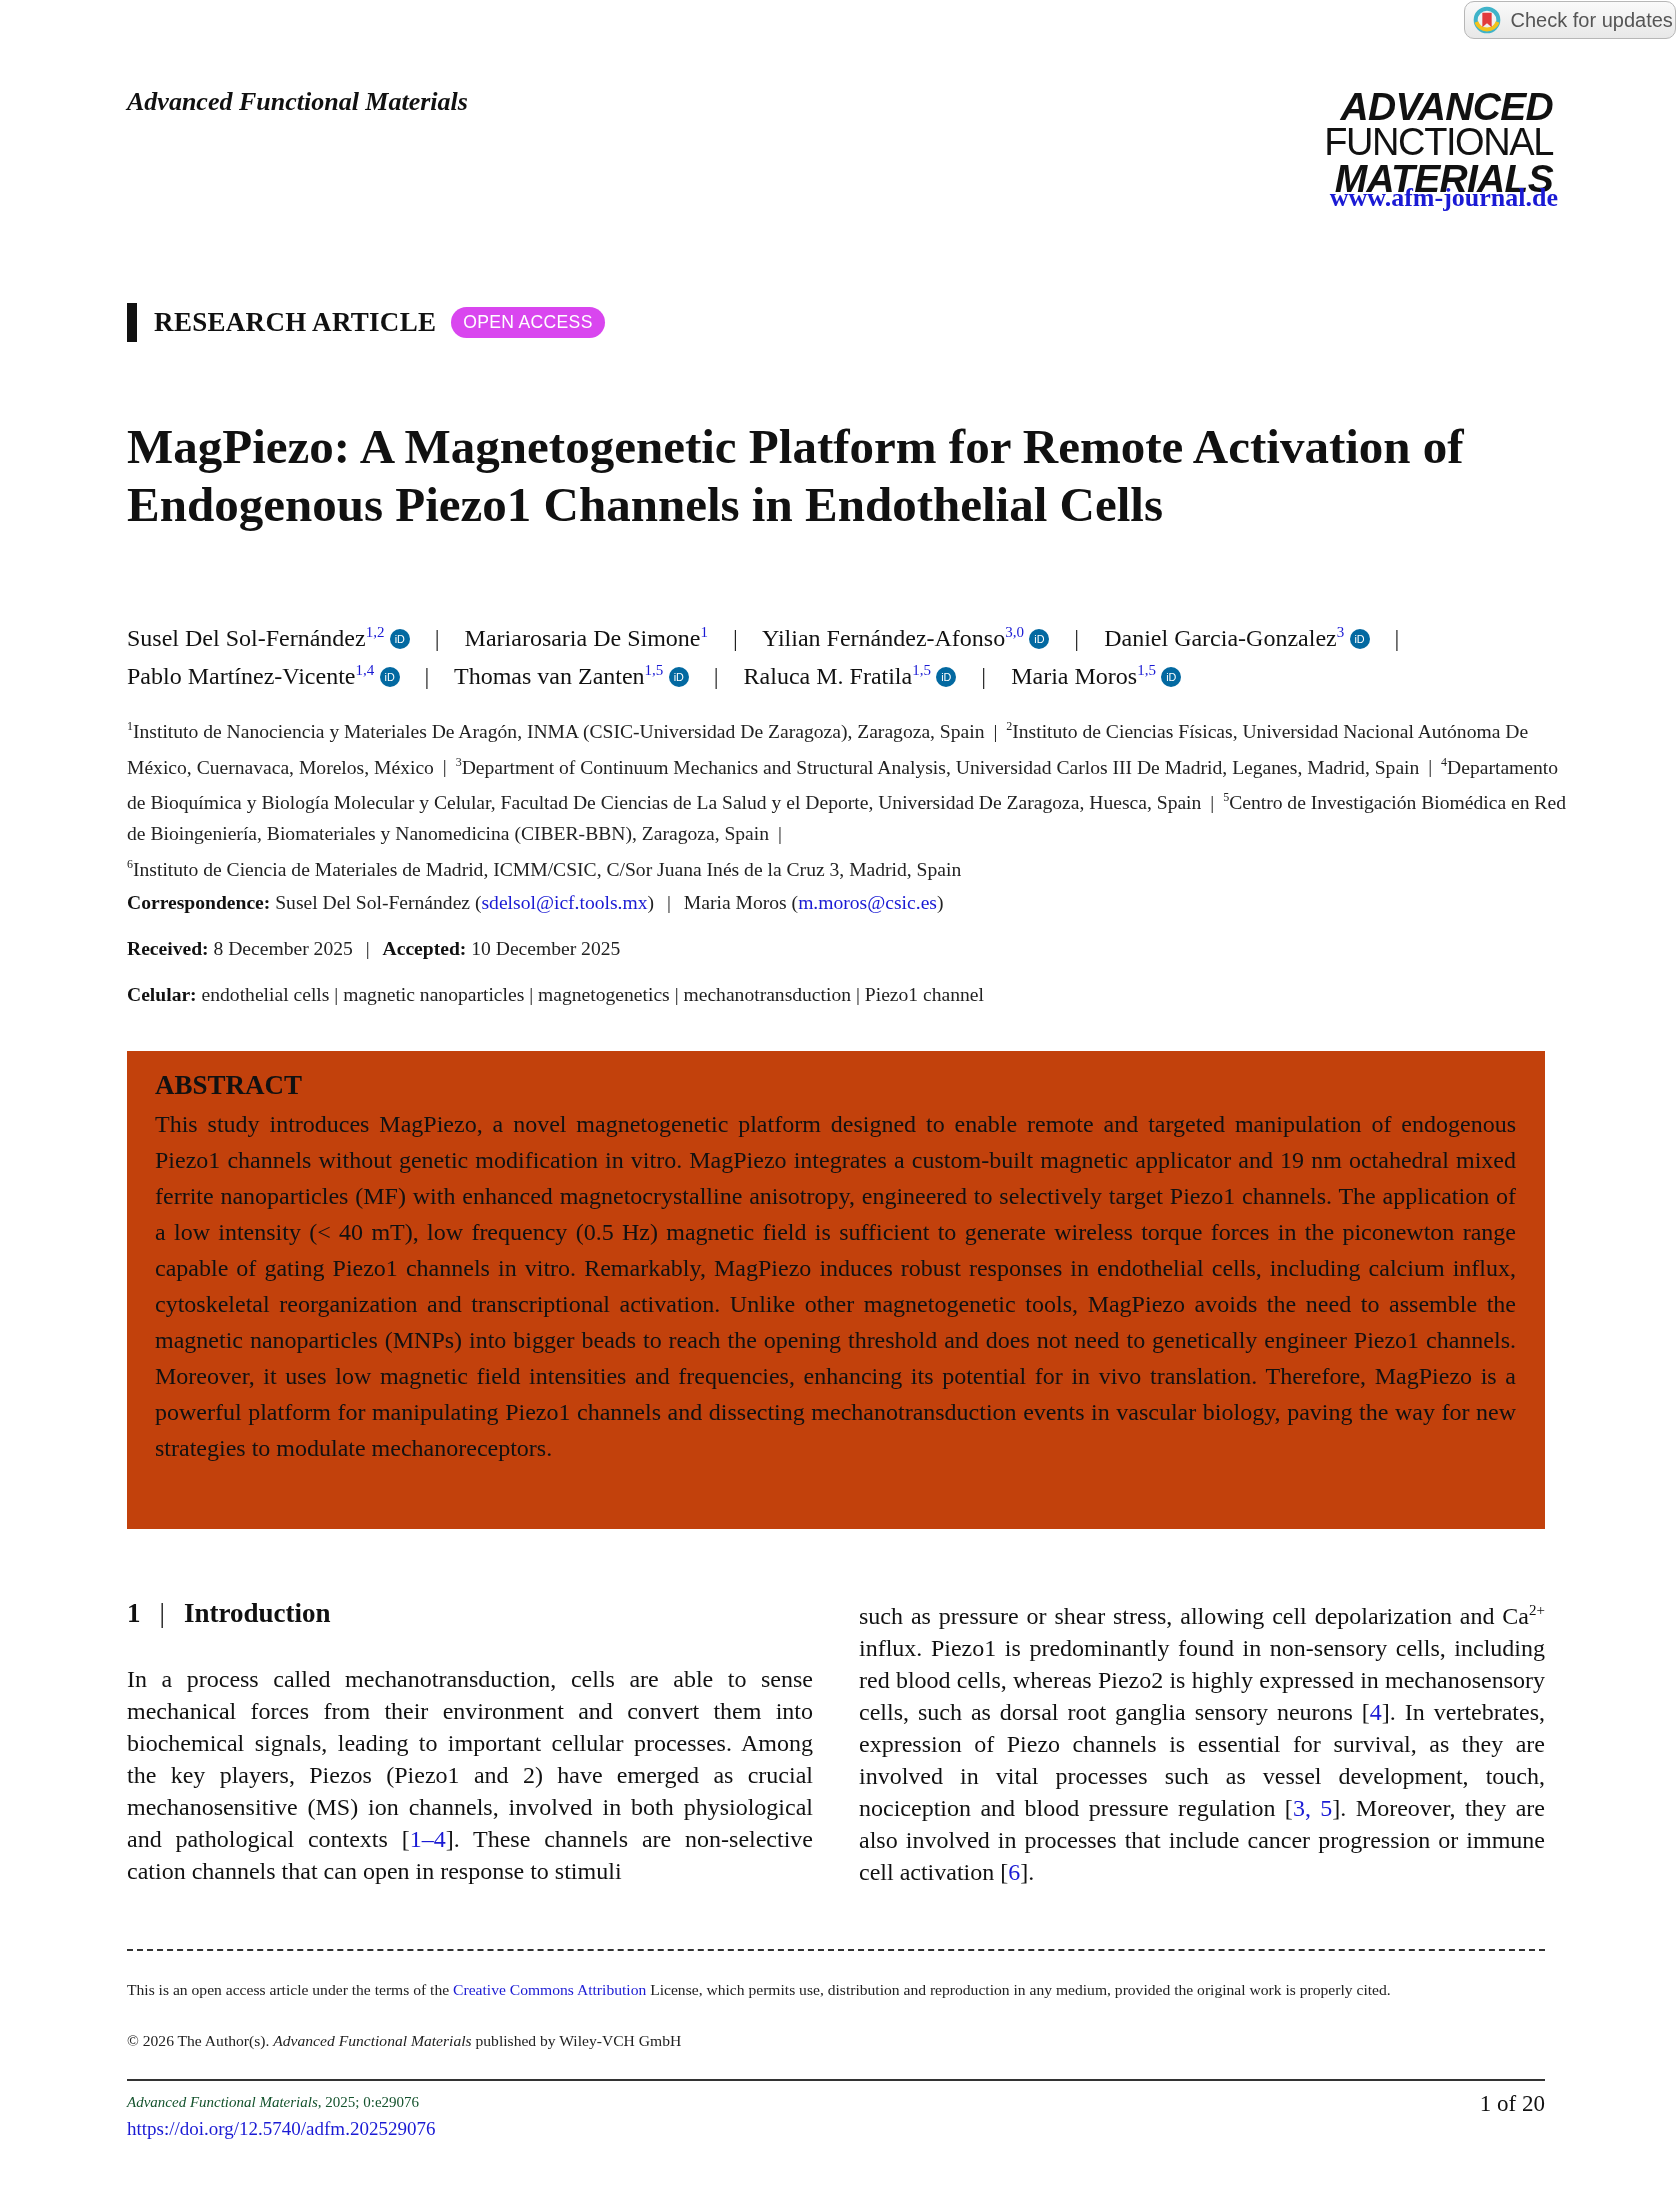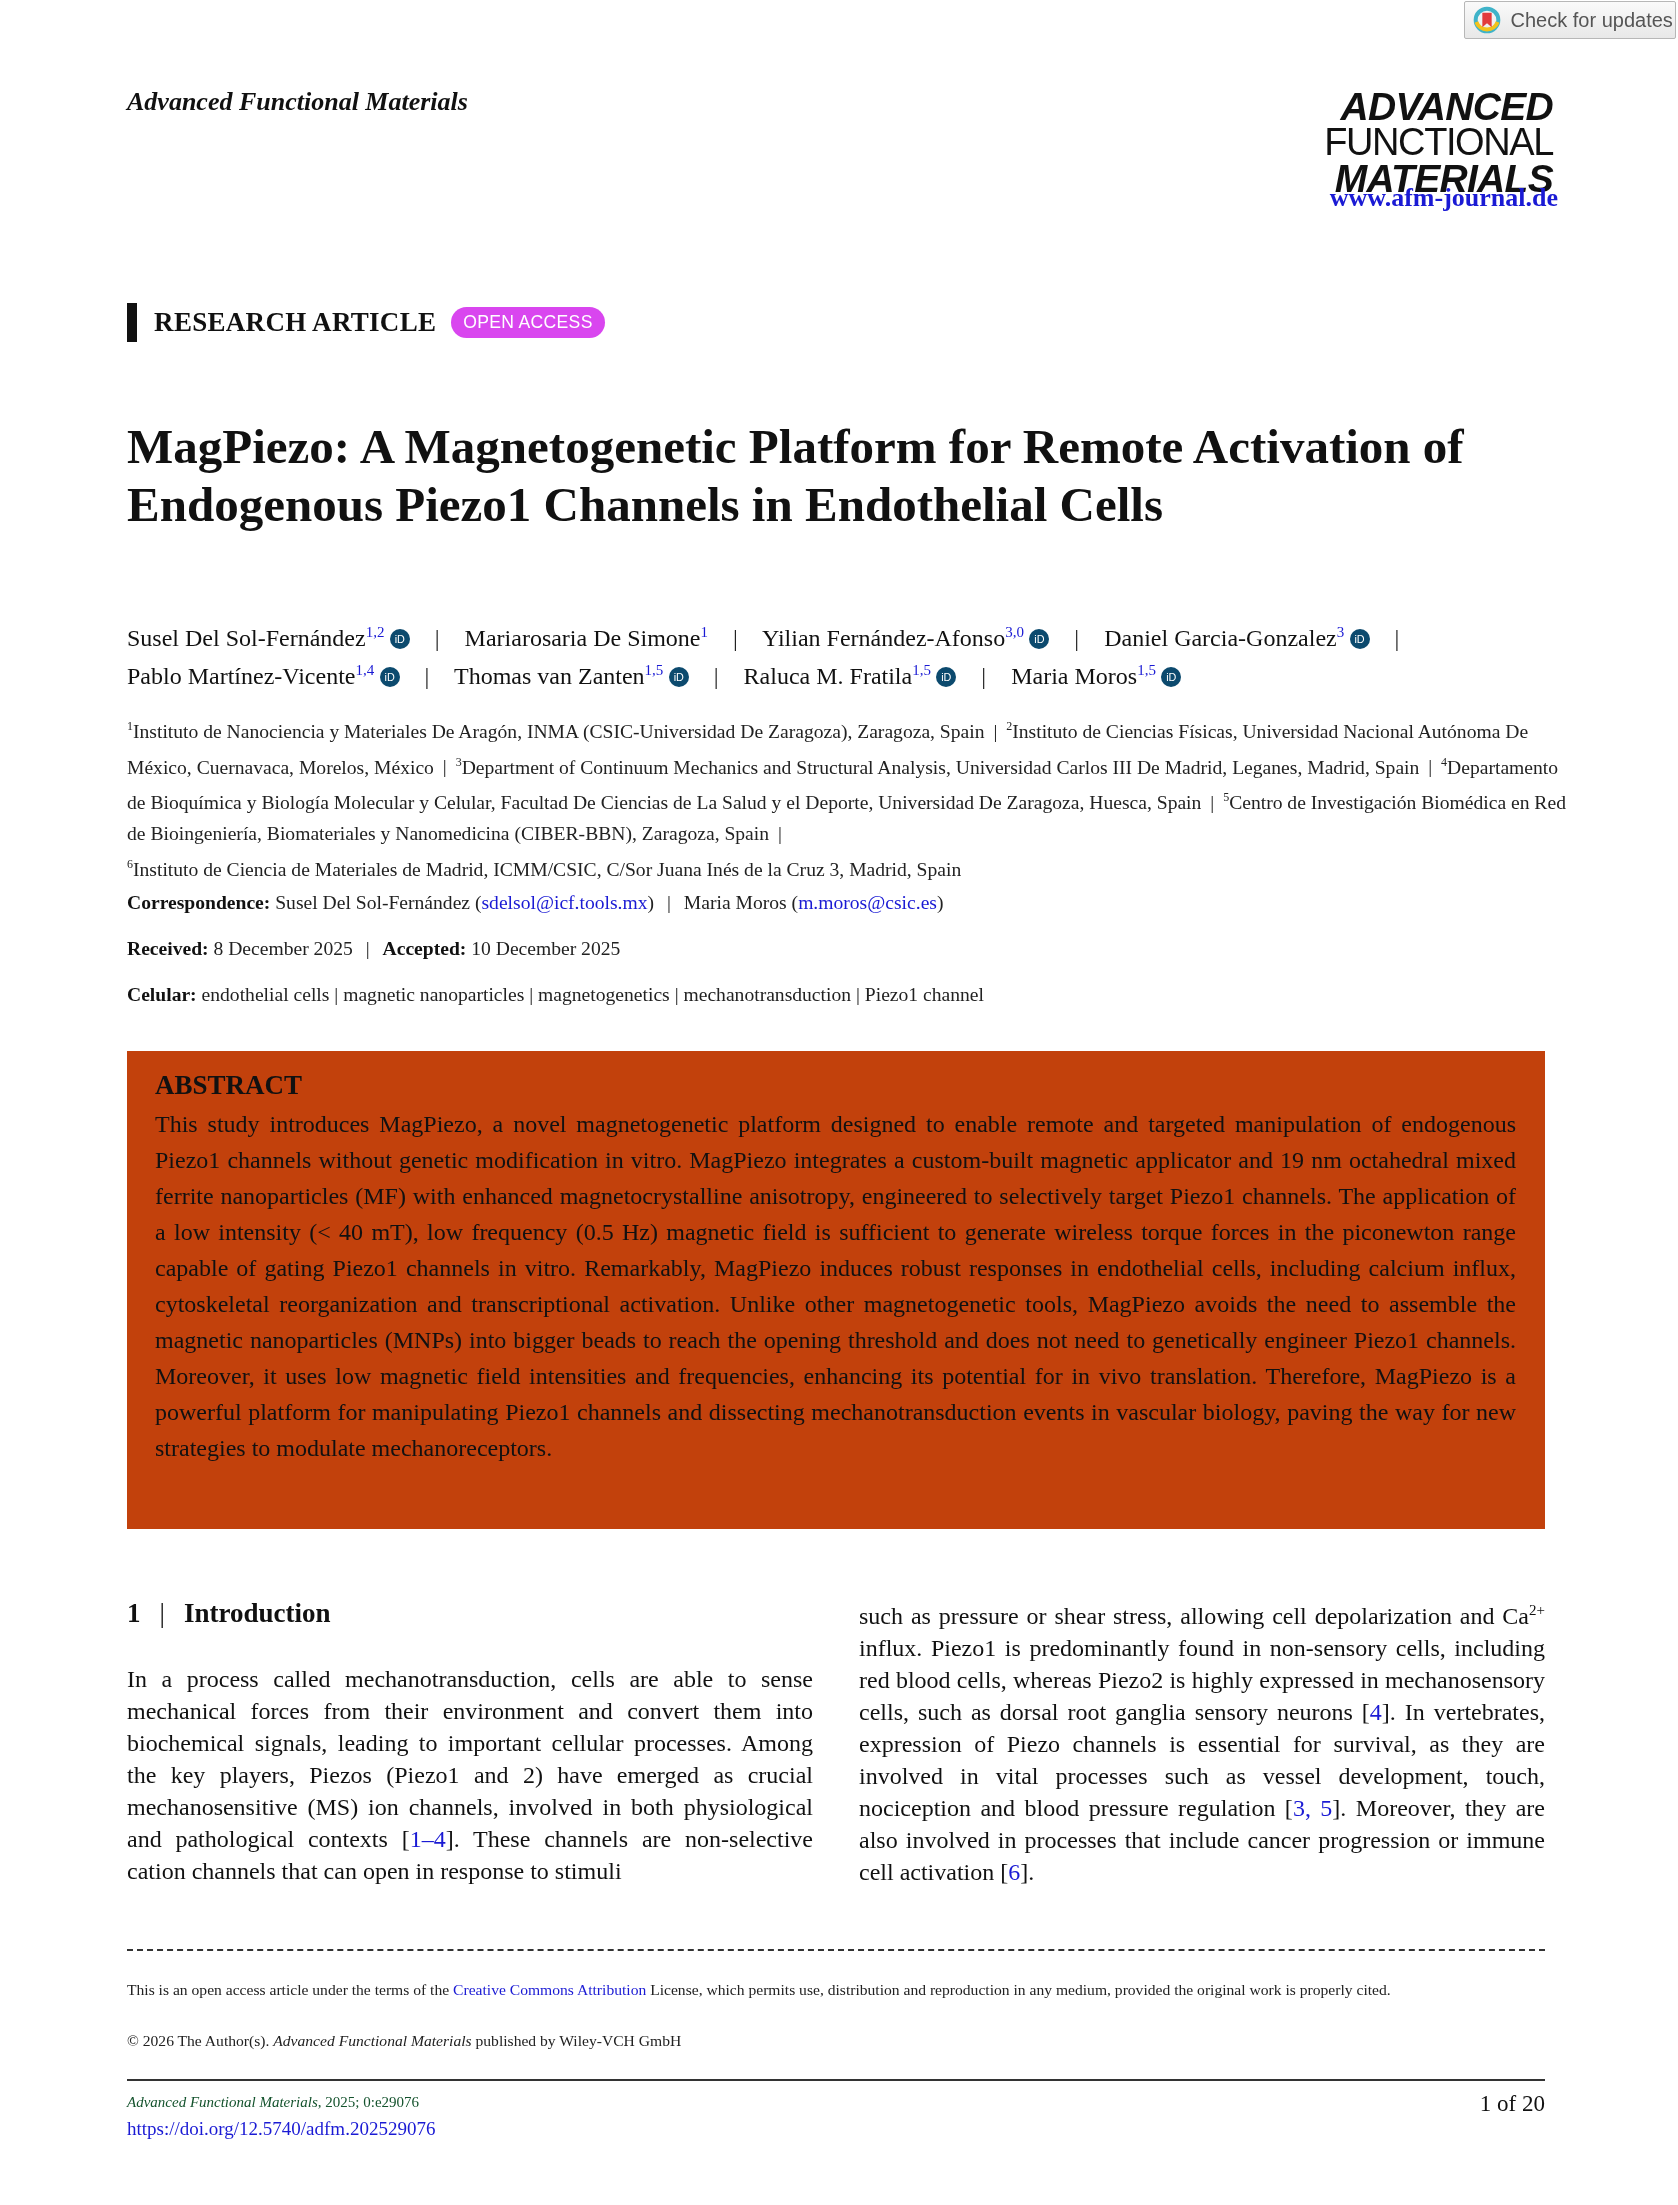--- a/index.html
+++ b/index.html
@@ -7,21 +7,21 @@
     width: 1678px; height: 2205px; position: relative; overflow: hidden;
     font-family: "Liberation Serif", "DejaVu Serif", serif; color: #111;
   }
   a { color: #1a1ad4; text-decoration: none; }
   .abs { position: absolute; }
 
   
   .check-updates {
     position: absolute; left: 1464px; top: 1.4px; width: 212px; height: 38px;
     border: 1.4px solid #b7b7b7; background: linear-gradient(#fafafa, #e8e8e8);
-    border-radius: 2px; display: flex; align-items: center; box-sizing: border-box;
+    border-radius: 10px; display: flex; align-items: center; box-sizing: border-box;
   }
   .check-updates .cu-icon { width: 28px; height: 28px; margin-left: 8px; margin-right: 9.5px; }
   .check-updates .cu-label {
     font-family: "Liberation Sans", "DejaVu Sans", sans-serif; font-size: 20px; color: #555;
   }
 
   .journal-running {
     left: 127px; top: 87px; font-style: italic; font-weight: bold; font-size: 26px;
   }
   .logo {
@@ -52,21 +52,21 @@
     line-height: 58px; margin: 0;
   }
 
   .authors {
     left: 127px; top: 616px; width: 1441px; font-size: 24px; line-height: 32px;
   }
   .author { white-space: nowrap; }
   .author sup { color: #1a1ad4; font-size: 15px; }
   .orcid {
     display: inline-block; width: 20px; height: 20px; border-radius: 50%;
-    background: #0c4a6e; color: #fff; font-family: "Liberation Sans", sans-serif;
+    background: #0369a1; color: #fff; font-family: "Liberation Sans", sans-serif;
     font-size: 10.8px; line-height: 20px; text-align: center; vertical-align: 2.7px; margin-left: 5.4px;
   }
   .sep { display: inline-block; margin: 0 19px; color: #222; }
 
   .affiliations {
     left: 127px; top: 711px; width: 1441px; font-size: 19.6px; line-height: 31px; color: #222;
   }
   .affiliations sup { font-size: 12px; }
   .affiliations .aff-sep { margin: 0 4px; }
 

